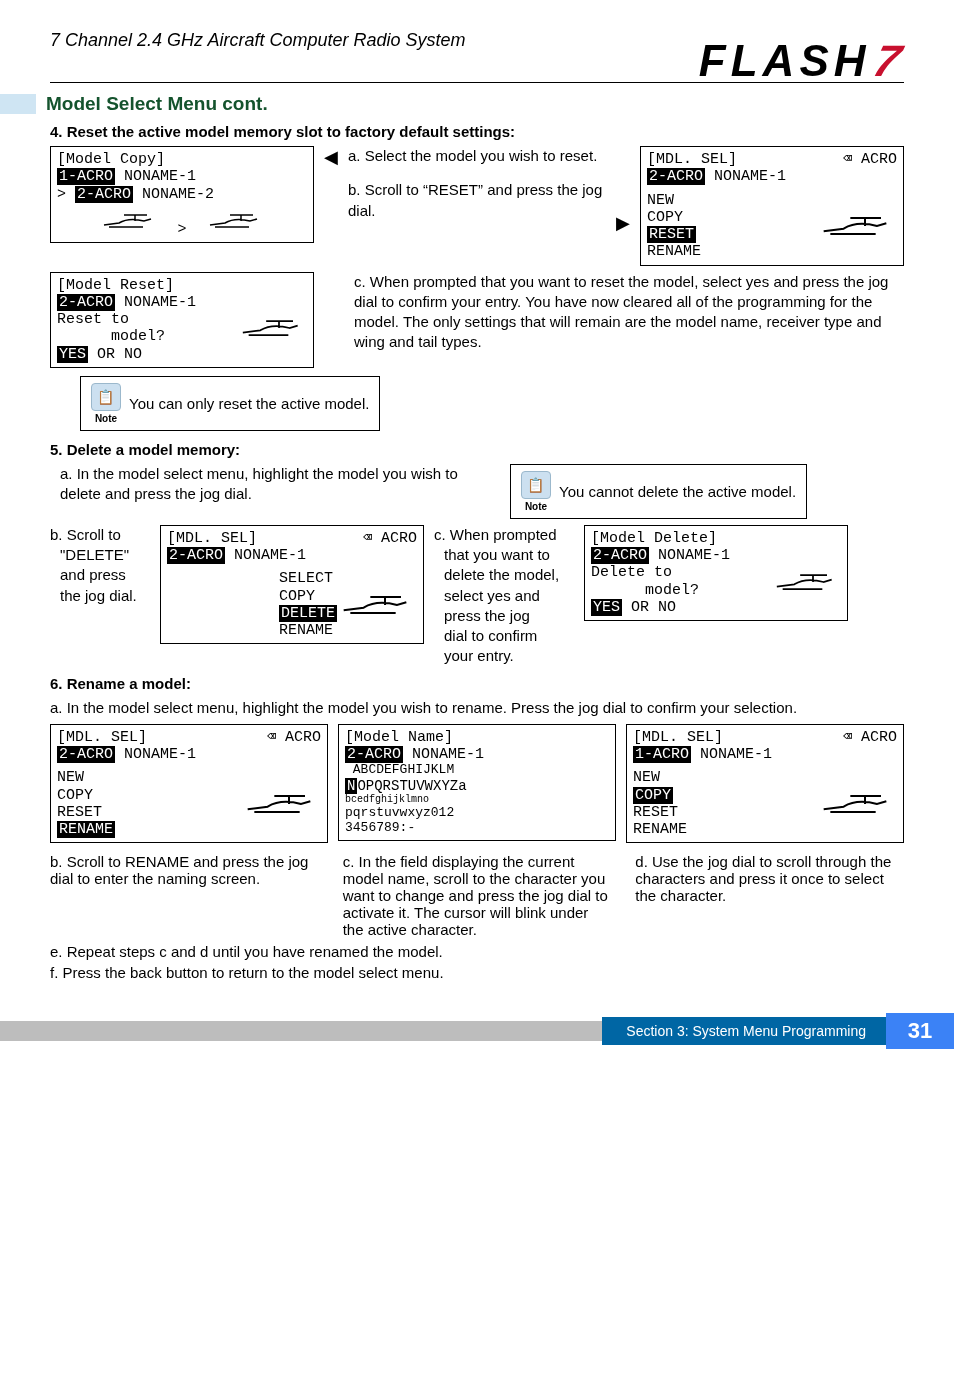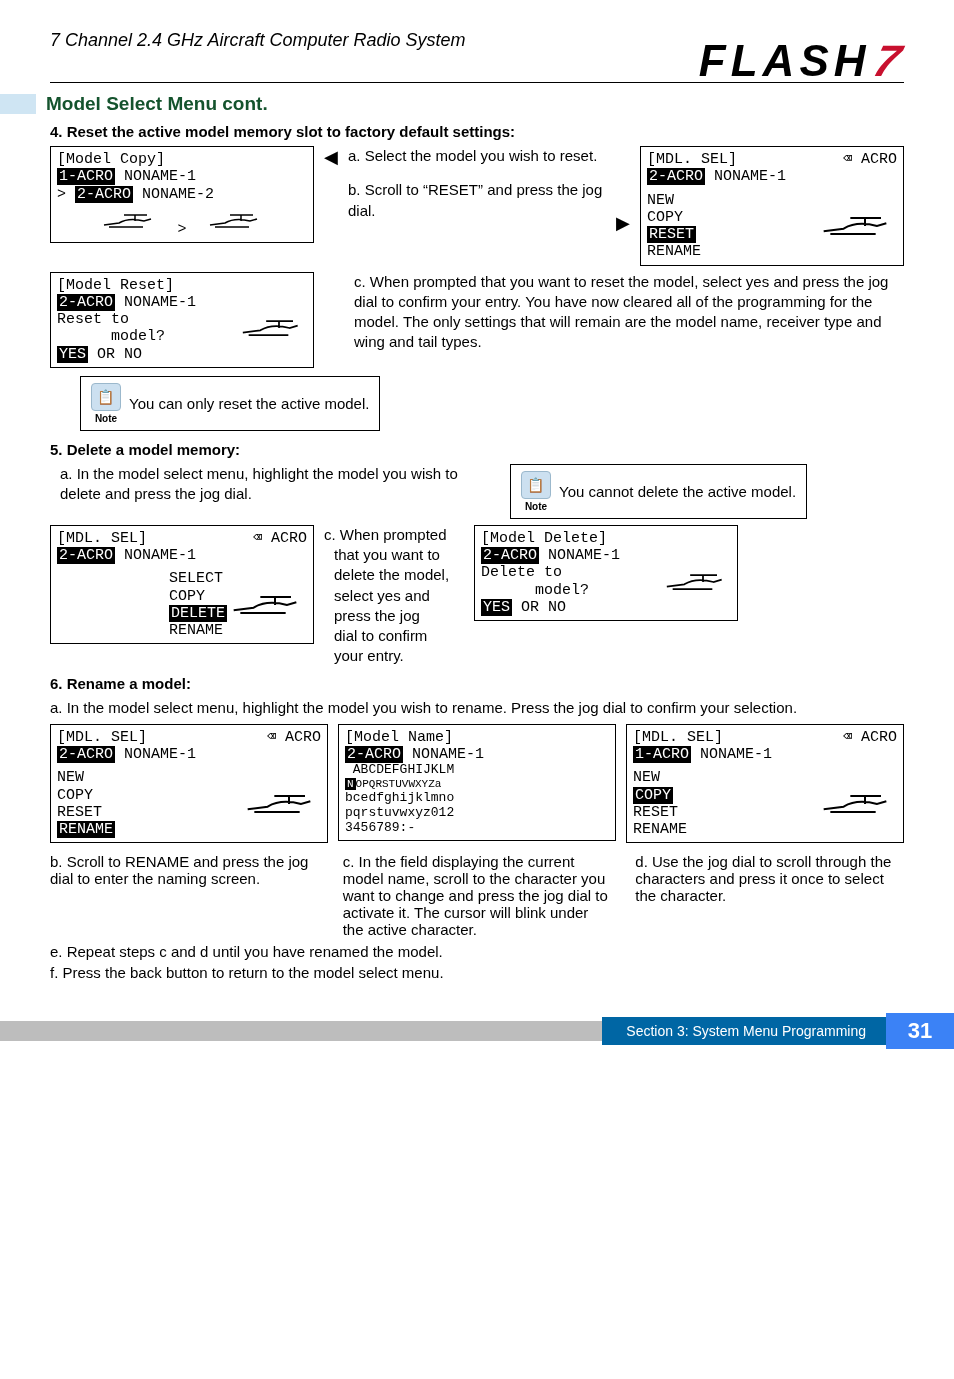--- a/index.html
+++ b/index.html
@@ -285,20 +285,26 @@
     <div class="note-box" style="margin:0 0 0 20px">
       <div class="note-icon">
         <div class="sq">📋</div>
         <div class="lbl">Note</div>
       </div>
       <div>You cannot delete the active model.</div>
     </div>
   </div>
 
   <div class="row">
+    <div class="small-col" style="width:100px">
+      <div>b. Scroll to</div>
+      <div class="indent" style="margin-left:10px">"DELETE"</div>
+      <div style="margin-left:10px">and press</div>
+      <div style="margin-left:10px">the jog dial.</div>
+    </div>
 
     <div class="lcd" style="width:250px">
       <div class="pix" style="display:flex;justify-content:space-between"><span>[MDL. SEL]</span><span>⌫ ACRO</span></div>
       <div class="pix"><span class="inv">2-ACRO</span><span> NONAME-1</span></div>
       <div style="height:6px"></div>
       <div style="display:flex;justify-content:flex-end">
         <div>
           <div class="pix">SELECT</div>
           <div class="pix">COPY</div>
           <div class="pix"><span class="inv">DELETE</span></div>
@@ -355,22 +361,22 @@
         <svg class="heli-svg" style="width:80px;height:36px;align-self:center" viewBox="0 0 60 24">
             <path d="M5 16 L20 14 Q30 8 45 12 L52 10 M25 6 L48 6 M36 6 L36 12 M10 18 L44 18" stroke="#000" fill="none" stroke-width="1.5"></path>
           </svg>
       </div>
     </div>
 
     <div class="lcd" style="flex:1">
       <div class="pix">[Model Name]</div>
       <div class="pix"><span class="inv">2-ACRO</span><span> NONAME-1</span></div>
       <div class="pix" style="font-size:13px"> ABCDEFGHIJKLM</div>
-      <div class="pix" style="font-size:11px"><span class="inv">N</span><span>OPQRSTUVWXYZa</span></div>
-      <div class="pix" style="font-size:13px">bcedfghijklmno</div>
+      <div class="pix" style="font-size:14px"><span class="inv">N</span><span>OPQRSTUVWXYZa</span></div>
+      <div class="pix" style="font-size:10px">bcedfghijklmno</div>
       <div class="pix" style="font-size:13px">pqrstuvwxyz012</div>
       <div class="pix" style="font-size:13px">3456789:-</div>
     </div>
 
     <div class="lcd" style="flex:1">
       <div class="pix" style="display:flex;justify-content:space-between"><span>[MDL. SEL]</span><span>⌫ ACRO</span></div>
       <div class="pix"><span class="inv">1-ACRO</span><span> NONAME-1</span></div>
       <div style="height:6px"></div>
       <div style="display:flex;justify-content:space-between">
         <div>

